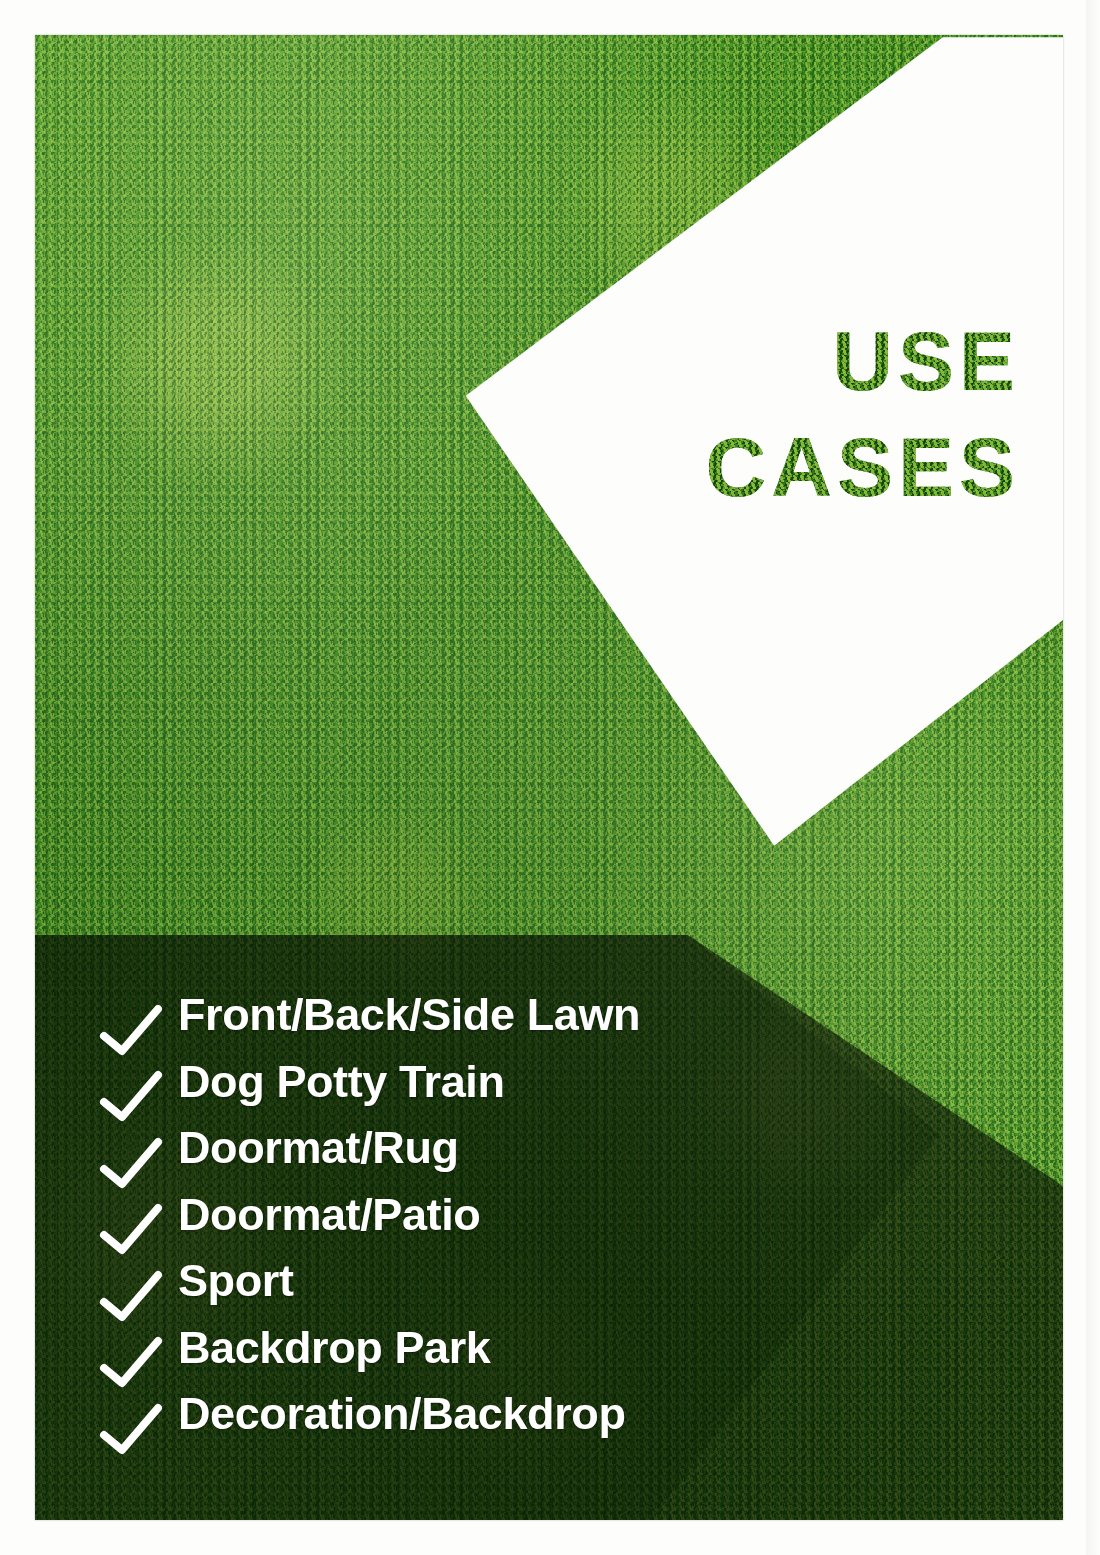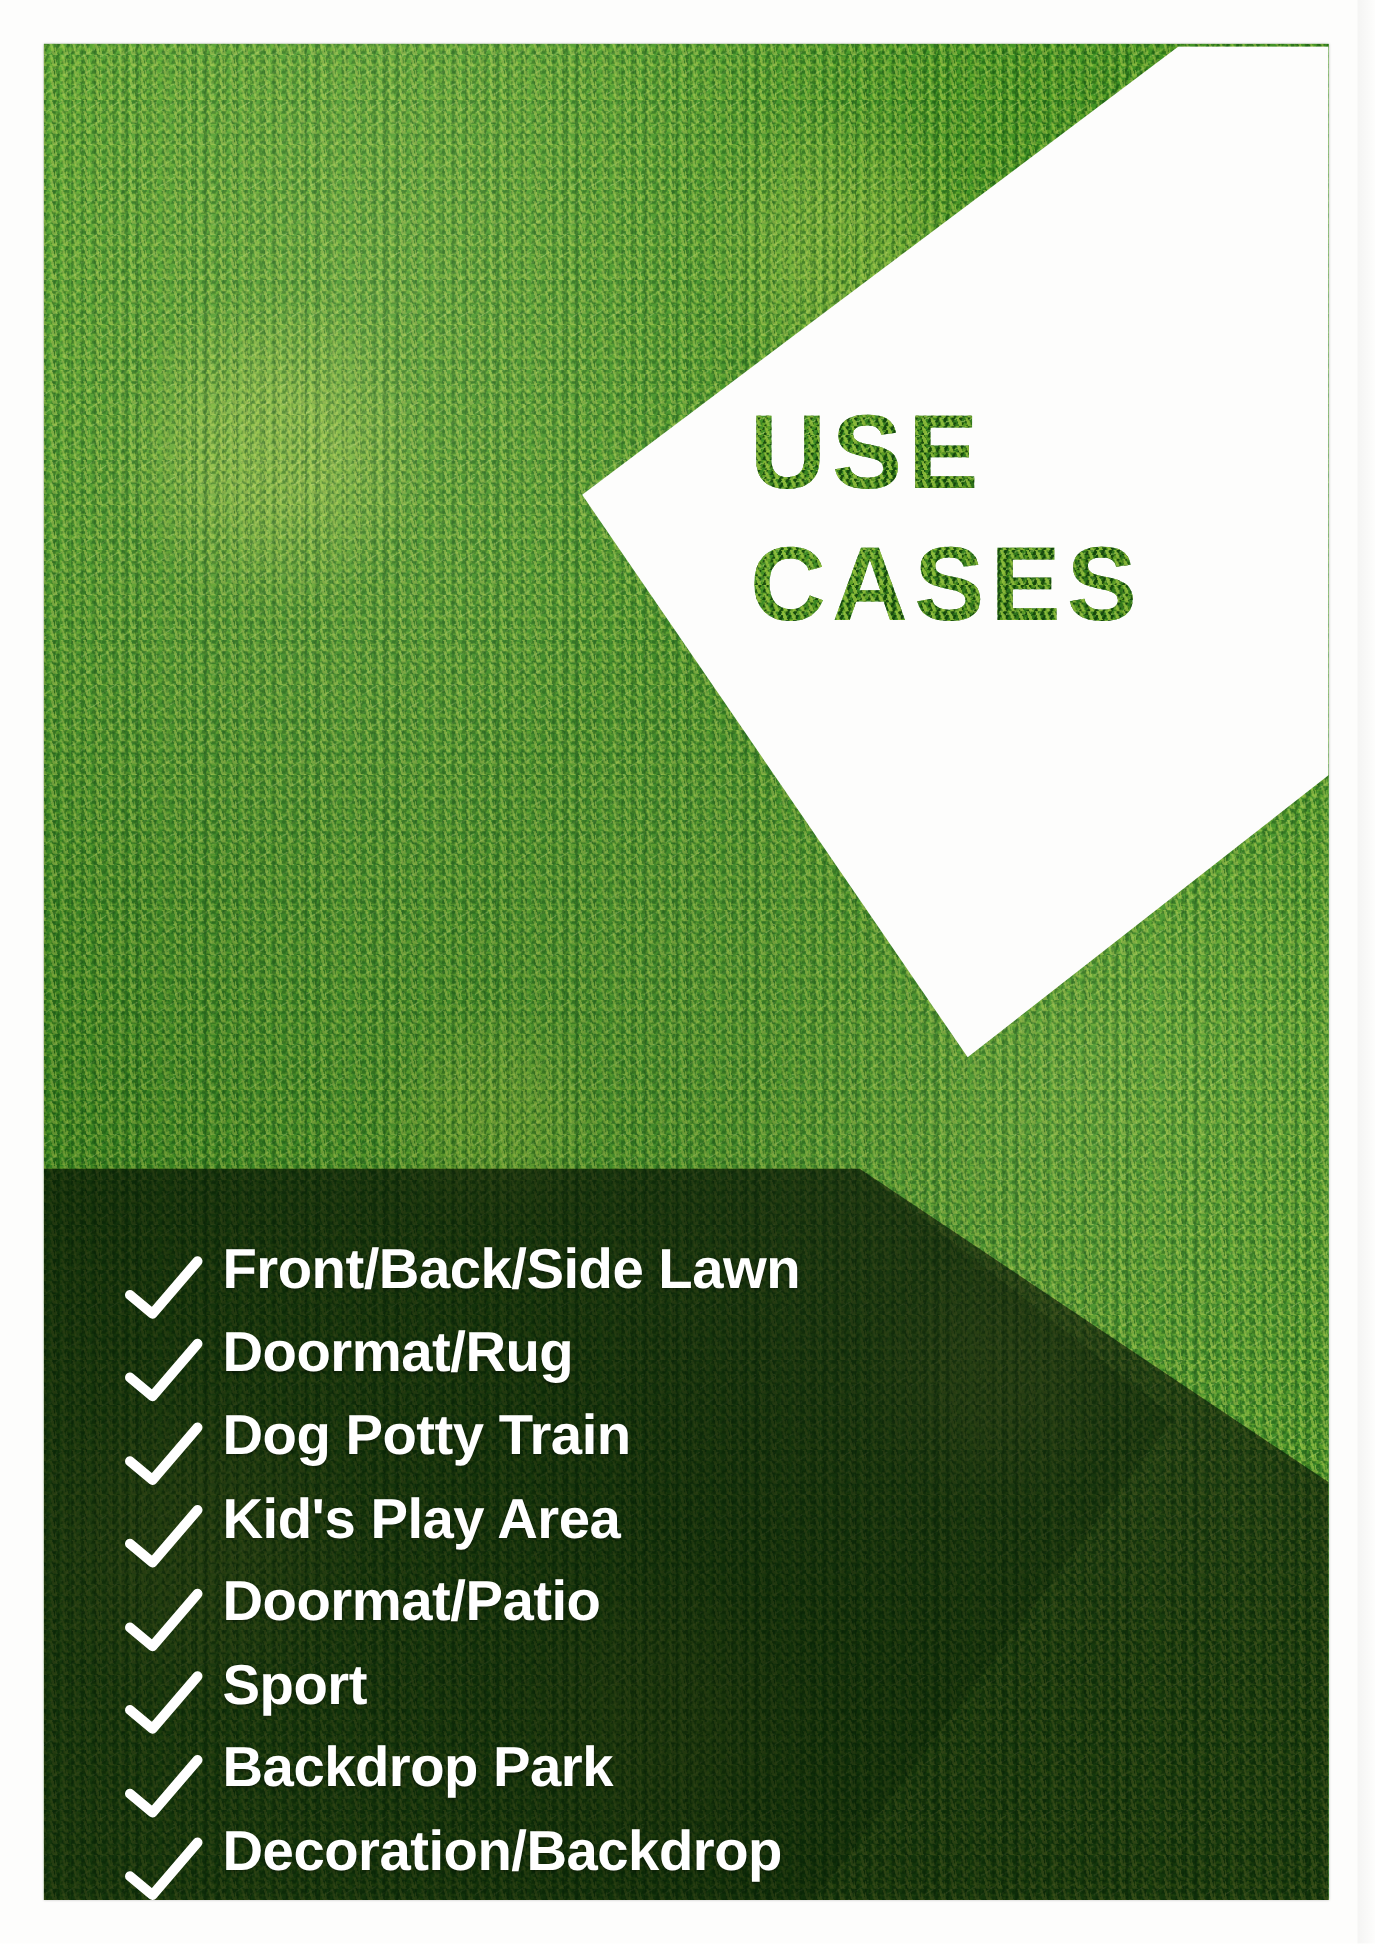--- a/index.html
+++ b/index.html
@@ -89,21 +89,21 @@
     position:absolute;left:0;top:0;width:100%;height:100%;
     background:#fdfdfc;
     clip-path: polygon(88.3% 0.15%, 100% 0.15%, 100% 39.4%, 71.9% 54.6%, 41.9% 24.3%);
   }
 
   
   #title-block{
     position:absolute;
     left:600px;top:320px;
     width:420px;
-    text-align:left;
+    text-align:right;
     line-height:.98;
     user-select:none;
   }
   .title-line{
     font-size:84px;
     font-weight:bold;
     letter-spacing:5px;
     margin:0;
     padding:0;
     
@@ -190,40 +190,32 @@
       </span>
       <span class="use-case-label">Front/Back/Side Lawn</span>
     </li>
 
     <li class="use-case-item">
       <span class="check-icon">
         <svg viewBox="0 0 62 52">
             <path d="M4 31 L22 46 L58 4" fill="none" stroke="#ffffff" stroke-width="8" stroke-linecap="round" stroke-linejoin="round"></path>
           </svg>
       </span>
+      <span class="use-case-label">Dog Potty Train</span>
+    </li>
+
+    <li class="use-case-item">
+      <span class="check-icon">
+        <svg viewBox="0 0 62 52">
+            <path d="M4 31 L22 46 L58 4" fill="none" stroke="#ffffff" stroke-width="8" stroke-linecap="round" stroke-linejoin="round"></path>
+          </svg>
+      </span>
       <span class="use-case-label">Doormat/Rug</span>
     </li>
 
-    <li class="use-case-item">
-      <span class="check-icon">
-        <svg viewBox="0 0 62 52">
-            <path d="M4 31 L22 46 L58 4" fill="none" stroke="#ffffff" stroke-width="8" stroke-linecap="round" stroke-linejoin="round"></path>
-          </svg>
-      </span>
-      <span class="use-case-label">Dog Potty Train</span>
-    </li>
-
-    <li class="use-case-item">
-      <span class="check-icon">
-        <svg viewBox="0 0 62 52">
-            <path d="M4 31 L22 46 L58 4" fill="none" stroke="#ffffff" stroke-width="8" stroke-linecap="round" stroke-linejoin="round"></path>
-          </svg>
-      </span>
-      <span class="use-case-label">Kid's Play Area</span>
-    </li>
 
     <li class="use-case-item">
       <span class="check-icon">
         <svg viewBox="0 0 62 52">
             <path d="M4 31 L22 46 L58 4" fill="none" stroke="#ffffff" stroke-width="8" stroke-linecap="round" stroke-linejoin="round"></path>
           </svg>
       </span>
       <span class="use-case-label">Doormat/Patio</span>
     </li>
 

